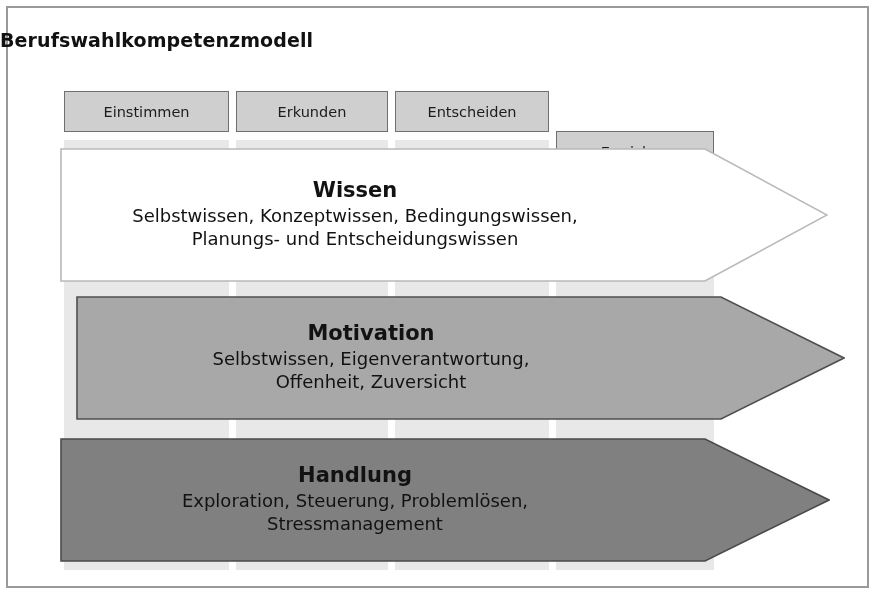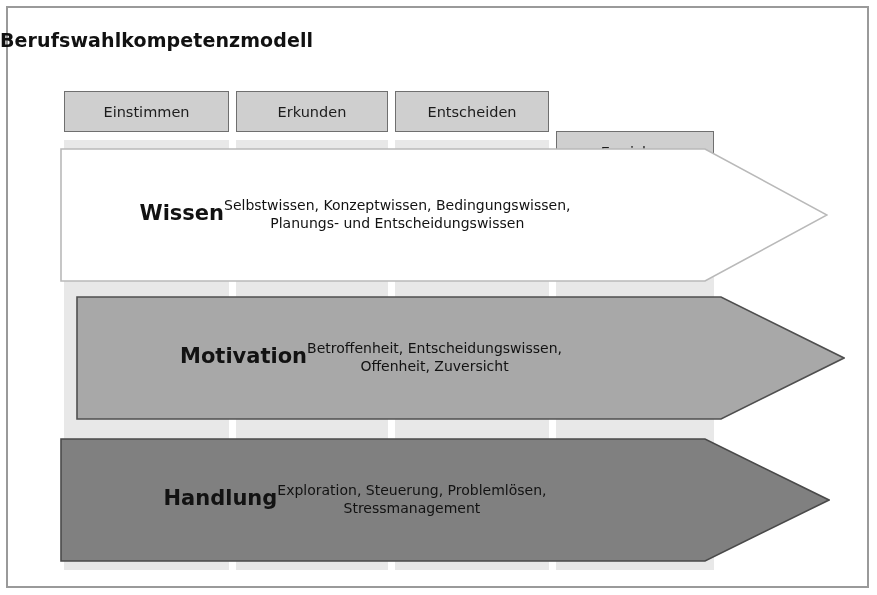--- a/index.html
+++ b/index.html
@@ -98,35 +98,35 @@
     width: 100%;
     height: 100%;
   }
   .band-text {
     position: absolute;
     left: 0;
     top: 0;
     width: 590px;
     height: 100%;
     display: flex;
-    flex-direction: row;
+    flex-direction: column;
     align-items: center;
     justify-content: center;
     text-align: center;
     color: #121212;
     pointer-events: none;
   }
   .band-heading {
     font-size: 21px;
     font-weight: bold;
     line-height: 1.12;
     margin-bottom: 2px;
   }
   .band-desc {
-    font-size: 14px;
+    font-size: 18px;
     line-height: 1.27;
     white-space: pre-line;
   }
 
   #band-wissen     { top: 148px; width: 768px; height: 134px; }
   #band-motivation { top: 296px; width: 769px; height: 124px; margin-left: 16px; }
   #band-handlung   { top: 438px; width: 770px; height: 124px; }
 </style>
 </head>
 <body>
@@ -169,21 +169,21 @@
 Planungs- und Entscheidungswissen</div>
     </div>
   </div>
 
   <div class="band" id="band-motivation">
     <svg class="arrow-shape" viewBox="0 0 769 124" preserveAspectRatio="none">
       <polygon points="1,1 645,1 768,62 645,123 1,123" fill="#a8a8a8" stroke="#4f4f4f" stroke-width="1.6" stroke-linejoin="miter"></polygon>
     </svg>
     <div class="band-text">
       <div class="band-heading">Motivation</div>
-      <div class="band-desc">Betroffenheit, Entscheidungswissen,
+      <div class="band-desc">Selbstwissen, Eigenverantwortung,
 Offenheit, Zuversicht</div>
     </div>
   </div>
 
   <div class="band" id="band-handlung">
     <svg class="arrow-shape" viewBox="0 0 770 124" preserveAspectRatio="none">
       <polygon points="1,1 645,1 769,62 645,123 1,123" fill="#808080" stroke="#4a4a4a" stroke-width="1.6" stroke-linejoin="miter"></polygon>
     </svg>
     <div class="band-text">
       <div class="band-heading">Handlung</div>

